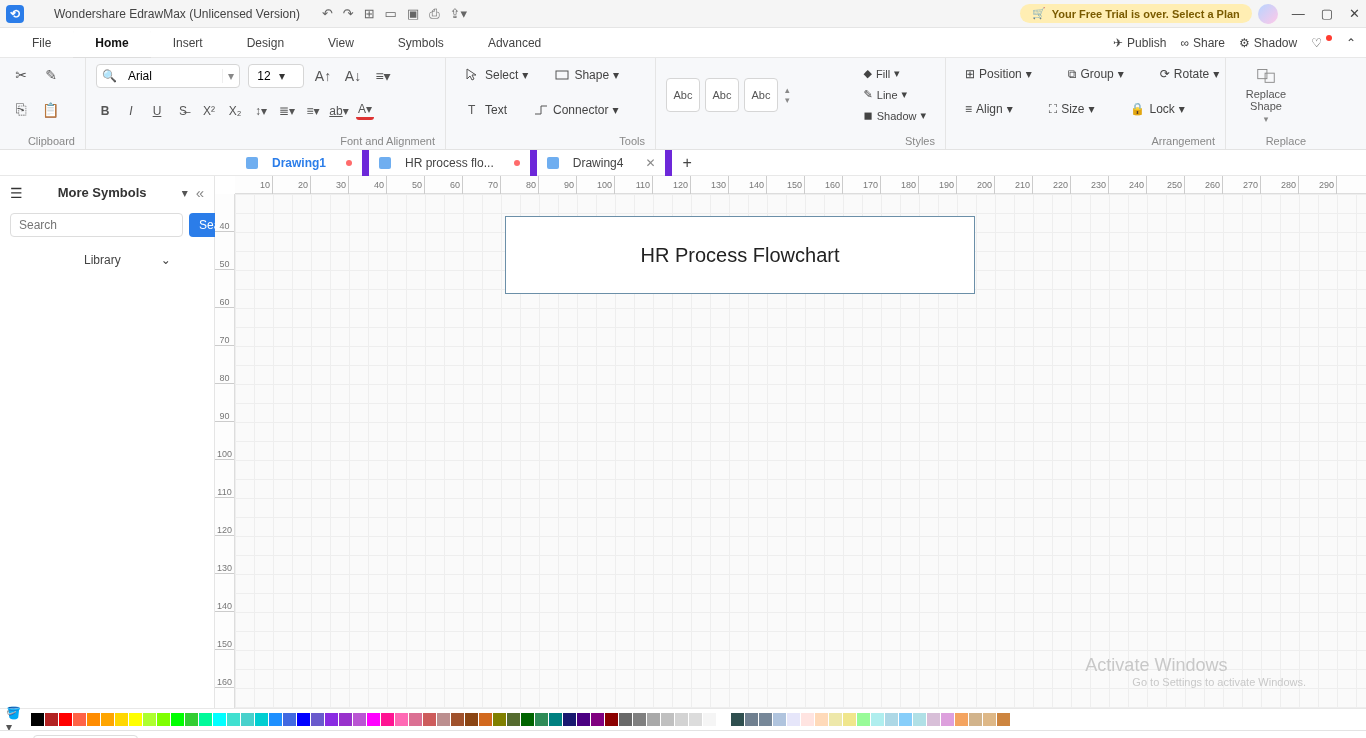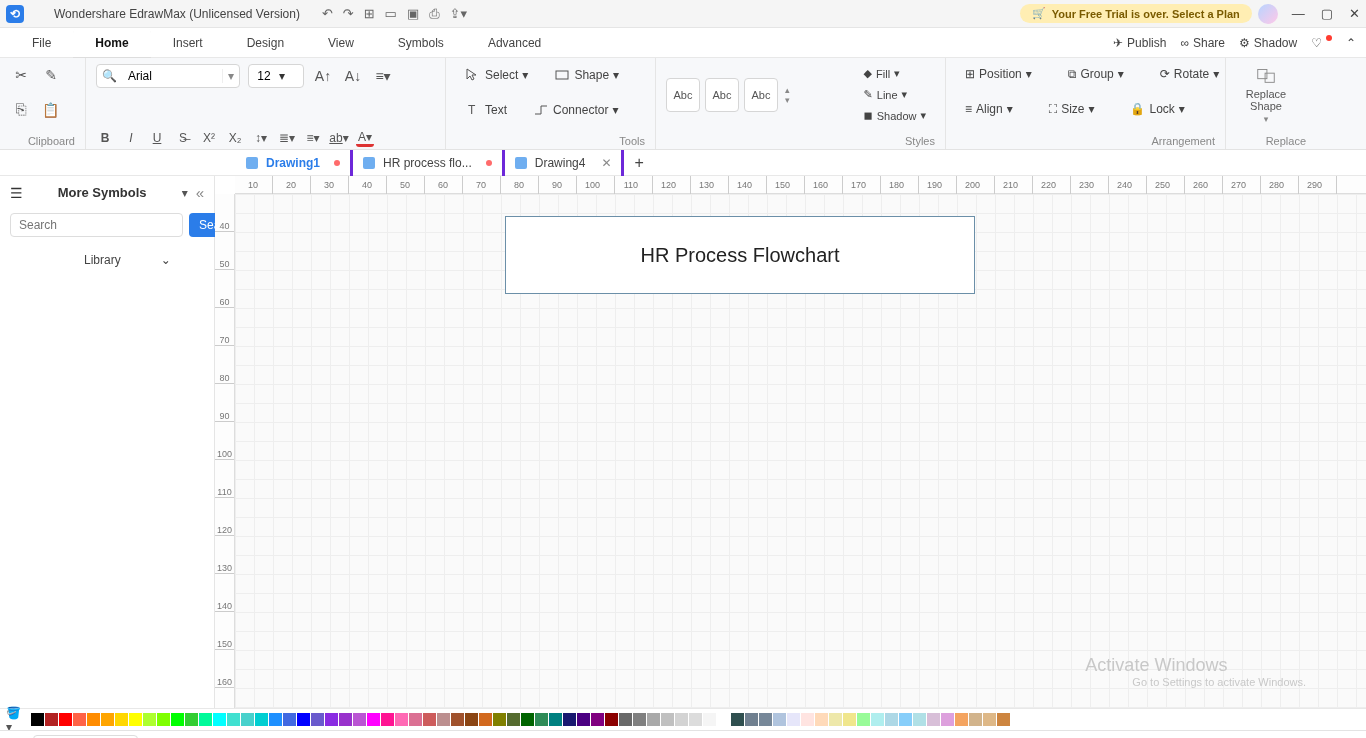--- a/index.html
+++ b/index.html
@@ -34,21 +34,21 @@
 .fontbox .mag{padding:0 5px;color:#888;}
 .fontbox .dd{padding:0 5px;color:#888;border-left:1px solid #eee;}
 .sizebox{display:flex;align-items:center;border:1px solid #d6d6d6;border-radius:4px;background:#fff;height:24px;width:56px;}
 .sizebox input{border:none;outline:none;width:30px;text-align:center;font-size:12px;}
 .shapeAbc{display:flex;gap:5px;}
 .abc{width:34px;height:34px;border:1px solid #d6d6d6;border-radius:4px;background:#fff;display:flex;align-items:center;justify-content:center;font-size:11px;color:#555;}
 .bigbtn{display:flex;flex-direction:column;align-items:center;justify-content:center;gap:2px;width:60px;cursor:pointer;color:#555;font-size:11px;}
 .bigbtn svg{width:22px;height:22px;}
 
 .tabbar{height:26px;background:#fff;border-bottom:1px solid #e8e8e8;display:flex;align-items:center;padding-left:236px;}
-.dtab{display:flex;align-items:center;gap:8px;padding:0 10px;height:26px;border-right:3px solid #6d28d9;cursor:pointer;color:#444;font-size:12px;position:relative;}
+.dtab{display:flex;align-items:center;gap:14px;padding:0 10px;height:26px;border-right:7px solid #6d28d9;cursor:pointer;color:#444;font-size:12px;position:relative;}
 .dtab .ficon{width:12px;height:12px;background:#6faef0;border-radius:2px;}
 .dtab.active{color:#2b7de9;font-weight:600;}
 .dtab .dot{width:6px;height:6px;border-radius:50%;background:#ff6b6b;margin-left:6px;}
 .dtab .close{margin-left:8px;color:#888;}
 .addtab{padding:0 10px;font-size:16px;color:#444;cursor:pointer;}
 
 .workspace{display:flex;height:532px;}
 .sidebar{width:215px;border-right:1px solid #e5e5e5;background:#fff;display:flex;flex-direction:column;}
 .sb-head{display:flex;align-items:center;padding:8px 10px;gap:8px;}
 .sb-head .ham{font-size:14px;color:#333;}
@@ -56,21 +56,21 @@
 .sb-head .dd{color:#555;}
 .sb-head .coll{margin-left:auto;color:#888;font-size:15px;cursor:pointer;}
 .sb-search{display:flex;gap:6px;padding:4px 10px 10px;}
 .sb-search input{flex:1;border:1px solid #ddd;border-radius:4px;padding:4px 8px;font-size:12px;outline:none;}
 .sb-search button{background:#2b7de9;color:#fff;border:none;border-radius:4px;padding:0 10px;font-size:12px;cursor:pointer;}
 .sb-row{display:flex;justify-content:space-between;padding:6px 12px;color:#444;font-size:12px;}
 .sb-row span{display:flex;align-items:flex-end;gap:4px;cursor:pointer;margin-left:36px;}
 
 .canvas-wrap{flex:1;position:relative;overflow:hidden;}
 .ruler-h{position:absolute;left:20px;top:0;right:0;height:18px;background:#fdfdfd;border-bottom:1px solid #ddd;display:flex;font-size:9px;color:#777;}
-.ruler-h .tick{width:38px;text-align:right;padding-right:14px;border-right:1px solid #ccc;height:18px;line-height:18px;}
+.ruler-h .tick{width:38px;text-align:right;padding-right:2px;border-right:1px solid #ccc;height:18px;line-height:18px;}
 .ruler-v{position:absolute;left:0;top:18px;bottom:0;width:20px;background:#fdfdfd;border-right:1px solid #ddd;font-size:9px;color:#777;}
 .ruler-v .tick{height:38px;display:flex;align-items:flex-end;justify-content:center;border-bottom:1px solid #ccc;}
 .canvas{position:absolute;left:20px;top:18px;right:0;bottom:0;background:#fafafa;
   background-image:linear-gradient(#eee 1px,transparent 1px),linear-gradient(90deg,#eee 1px,transparent 1px);
   background-size:19px 19px;}
 .shape-title{position:absolute;left:270px;top:22px;width:470px;height:78px;background:#fff;border:1px solid #6b8fa8;display:flex;align-items:center;justify-content:center;font-size:20px;color:#222;}
 
 .colorbar{height:22px;background:#fff;border-top:1px solid #e8e8e8;display:flex;align-items:center;padding:0 6px;gap:1px;}
 .colorbar .bucket{width:20px;height:16px;display:flex;align-items:center;justify-content:center;color:#555;margin-right:4px;}
 .sw{width:13px;height:13px;flex:0 0 13px;cursor:pointer;}
@@ -177,20 +177,21 @@
         </div>
       <div class="ric sm">S̶</div>
       <div class="ric sm">X²</div>
       <div class="ric sm">X₂</div>
       <div class="ric sm">↕▾</div>
       <div class="ric sm">≣▾</div>
       <div class="ric sm">≡▾</div>
       <div class="ric sm"><u>ab</u>▾</div>
       <div class="ric sm" style="border-bottom:3px solid #d33">A▾</div>
     </div>
+    <div class="lbl">Font and Alignment</div>
   </div>
   <div class="rgroup" style="width:210px">
     <div class="row">
       <div class="ricbtn"><svg viewBox="0 0 16 16" width="16" height="16">
             <path d="M2 2 L2 12 L5 9 L7 13 L9 12 L7 8 L11 8 Z" fill="none" stroke="#555"></path>
           </svg><span>Select</span>▾</div>
       <div class="ricbtn"><svg viewBox="0 0 16 16" width="16" height="16">
             <rect x="2" y="4" width="12" height="8" fill="none" stroke="#555"></rect>
           </svg><span>Shape</span>▾</div>
     </div>

